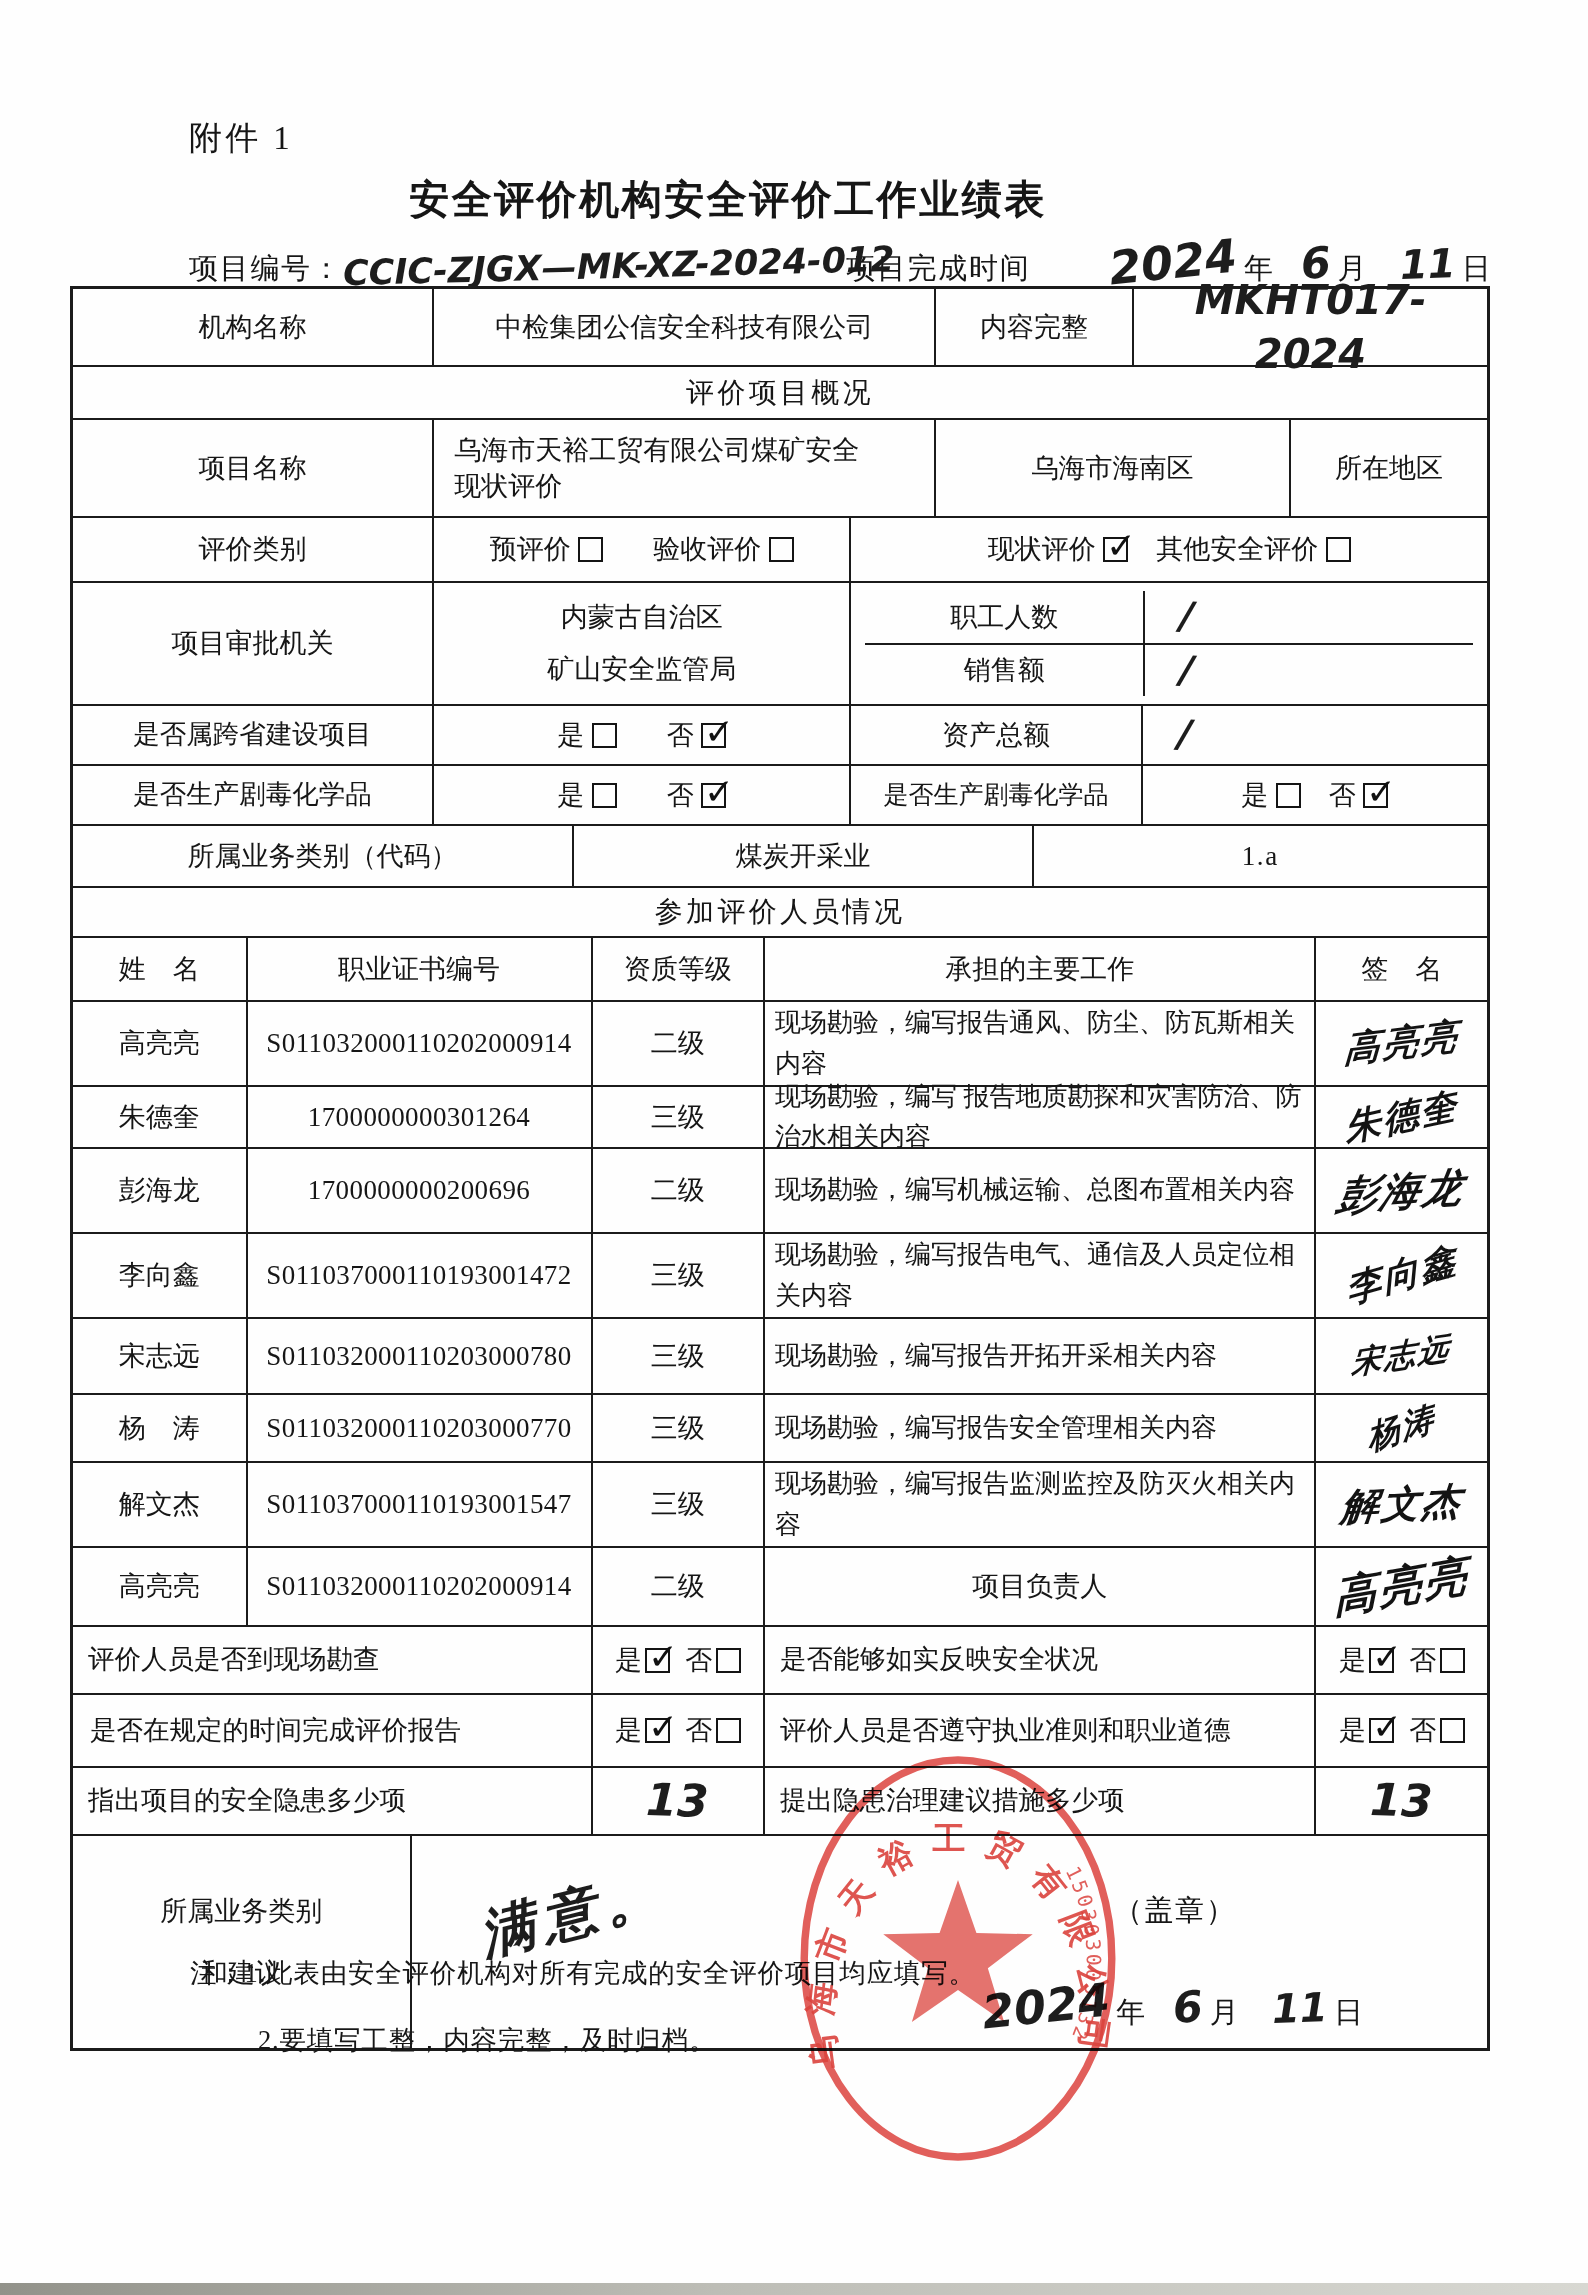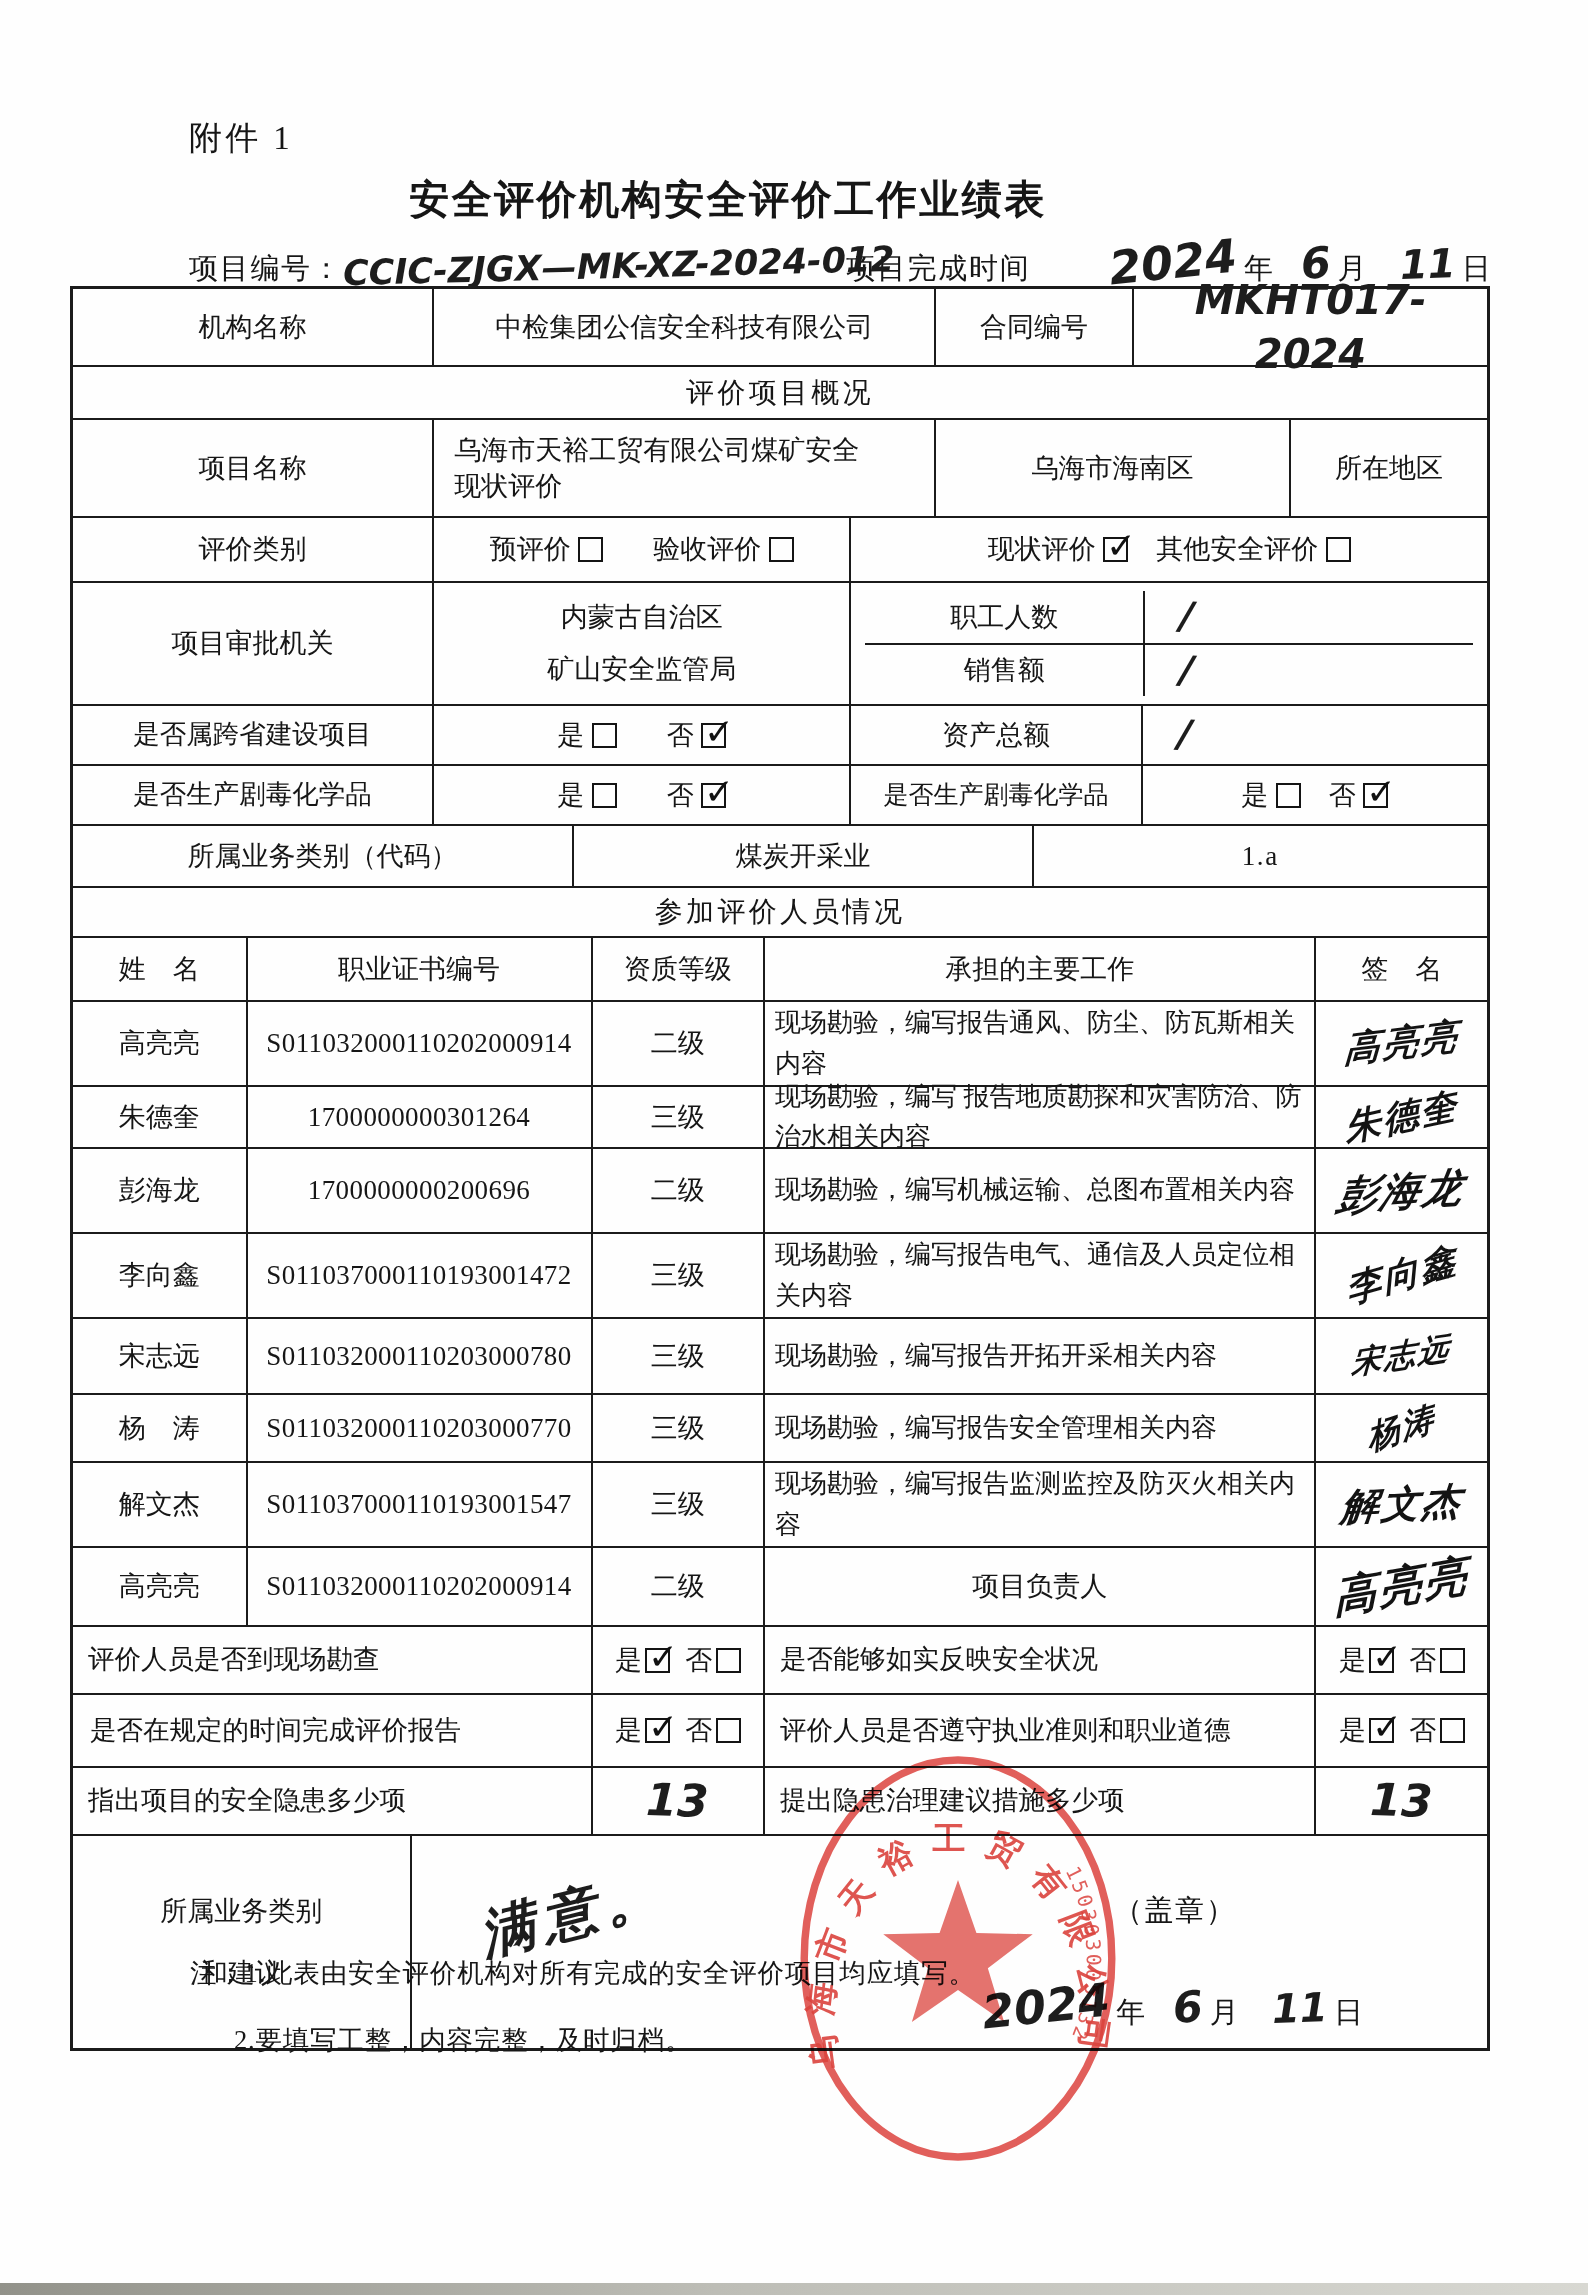--- a/index.html
+++ b/index.html
@@ -42,21 +42,21 @@
   .scell.sv{flex:1;justify-content:flex-start;padding-left:35px;}
   .slash{font-size:38px;transform:rotate(3deg);}
   .sig{font-family:"DejaVu Sans",sans-serif;font-style:italic;font-weight:700;font-size:36px;color:#131313;transform:rotate(-7deg) skewX(-10deg);letter-spacing:2.5px;white-space:nowrap;}
   .hw13{font-size:45px;transform:rotate(2deg);}
   .relcell{position:relative;padding:0;}
   .comment{position:absolute;left:66px;top:40px;font-size:55px;letter-spacing:8.3px;transform:rotate(-14deg);font-weight:700;}
   .sealhint{position:absolute;left:702px;top:55px;font-size:29px;letter-spacing:1.7px;}
   .opdate{position:absolute;left:570px;top:139px;display:flex;align-items:baseline;white-space:nowrap;}
   .opdate .d-year{margin-left:0;}
   .notes{position:absolute;left:190px;top:1955px;font-size:26.5px;letter-spacing:0.8px;}
-  .notes .n2{margin-left:44px;margin-top:31px;}
+  .notes .n2{margin-left:68px;margin-top:31px;}
   .stamp{position:absolute;left:791px;top:1748px;width:334px;height:421px;z-index:6;mix-blend-mode:multiply;opacity:0.93;}
   .bottom-edge{position:absolute;left:0;bottom:0;width:100%;height:11.6px;background:linear-gradient(to right,#92928a,#bdbdb6 45%,#d8d8d2);}
 </style>
 </head>
 <body>
 
 <div class="page">
 
   <div class="attachment">附件 1</div>
   <div class="title">安全评价机构安全评价工作业绩表</div>
@@ -71,21 +71,21 @@
     <span class="d-unit">月</span>
     <span class="hw d-day">11</span>
     <span class="d-unit">日</span>
   </div>
 
   <div class="tbl">
 
     <div class="row" style="height:76px">
       <div class="cell" style="flex:0 0 25.4%">机构名称</div>
       <div class="cell" style="flex:0 0 35.5%">中检集团公信安全科技有限公司</div>
-      <div class="cell" style="flex:0 0 14.0%">合同编号</div>
+      <div class="cell" style="flex:0 0 14.0%">内容完整</div>
       <div class="cell" style="flex:1">
           <span class="hw" style="font-size:40px">MKHT017-2024</span>
         </div>
     </div>
 
     <div class="row" style="height:53px">
       <div class="cell sec" style="flex:1">评价项目概况</div>
     </div>
 
     <div class="row" style="height:98px">

